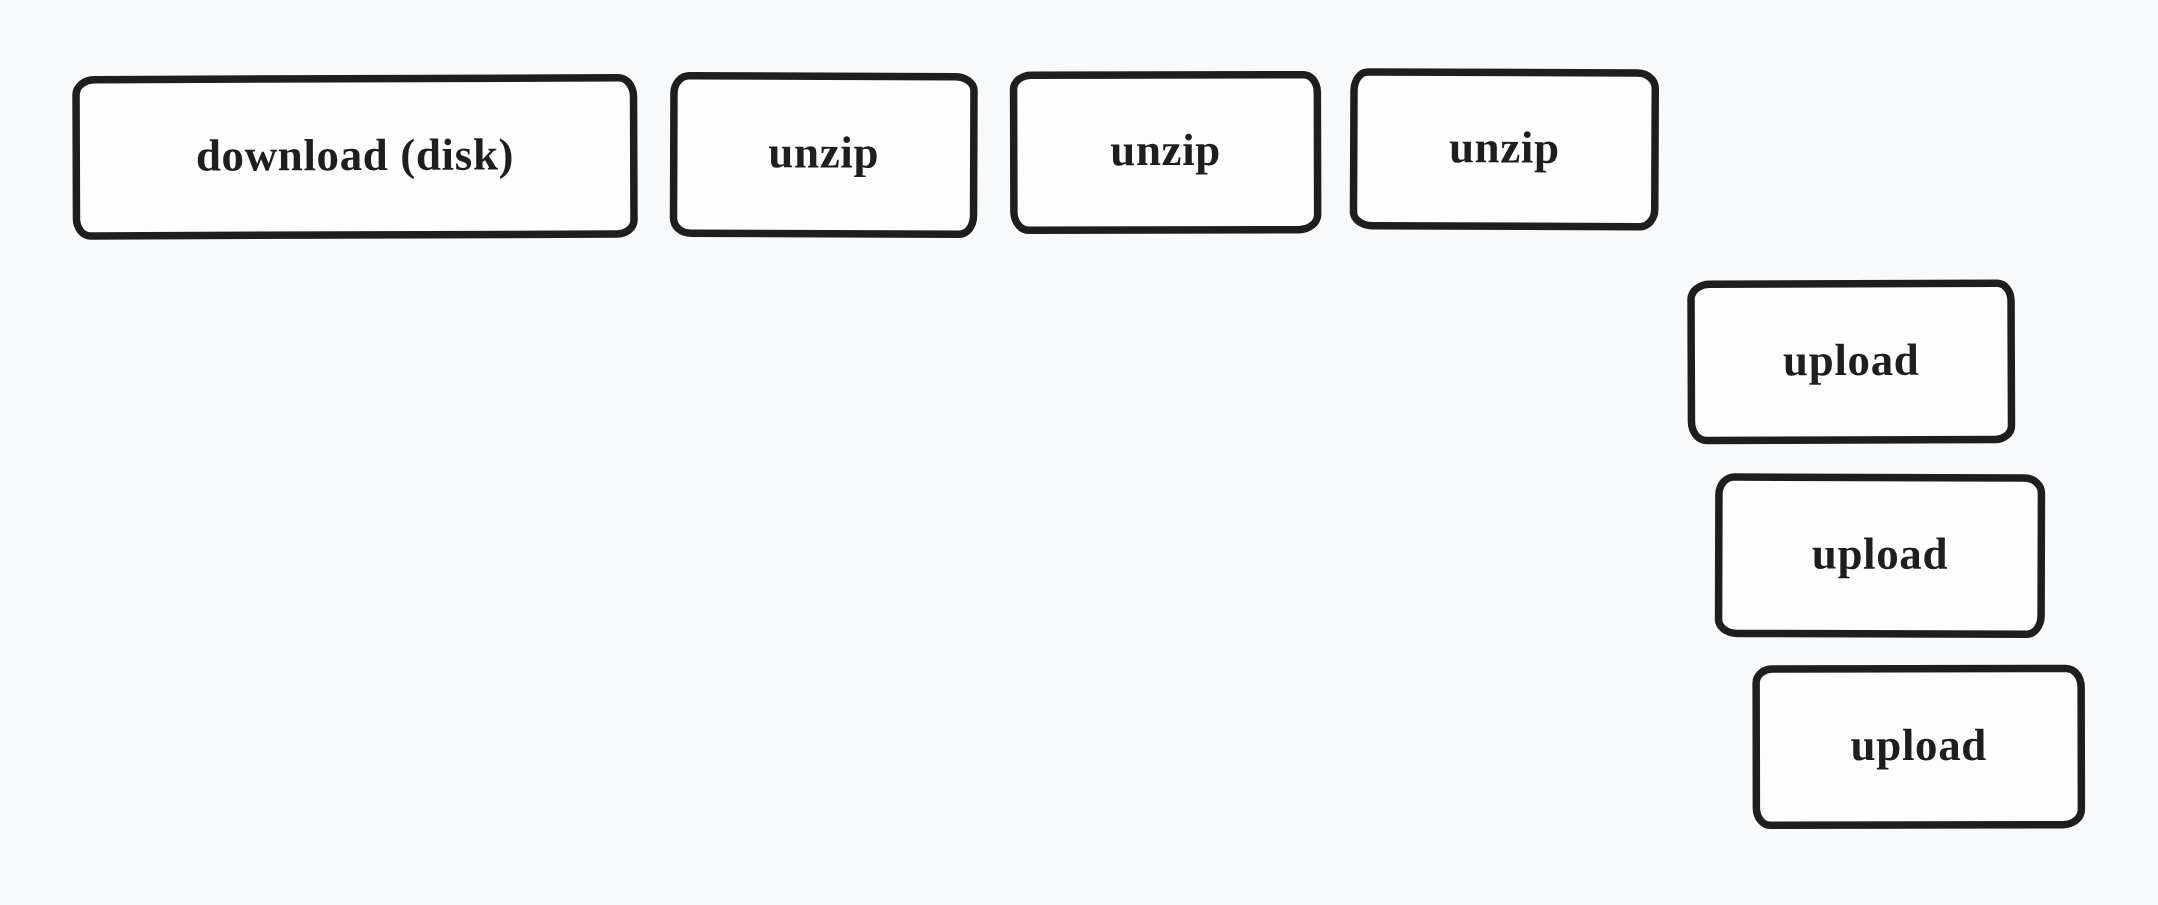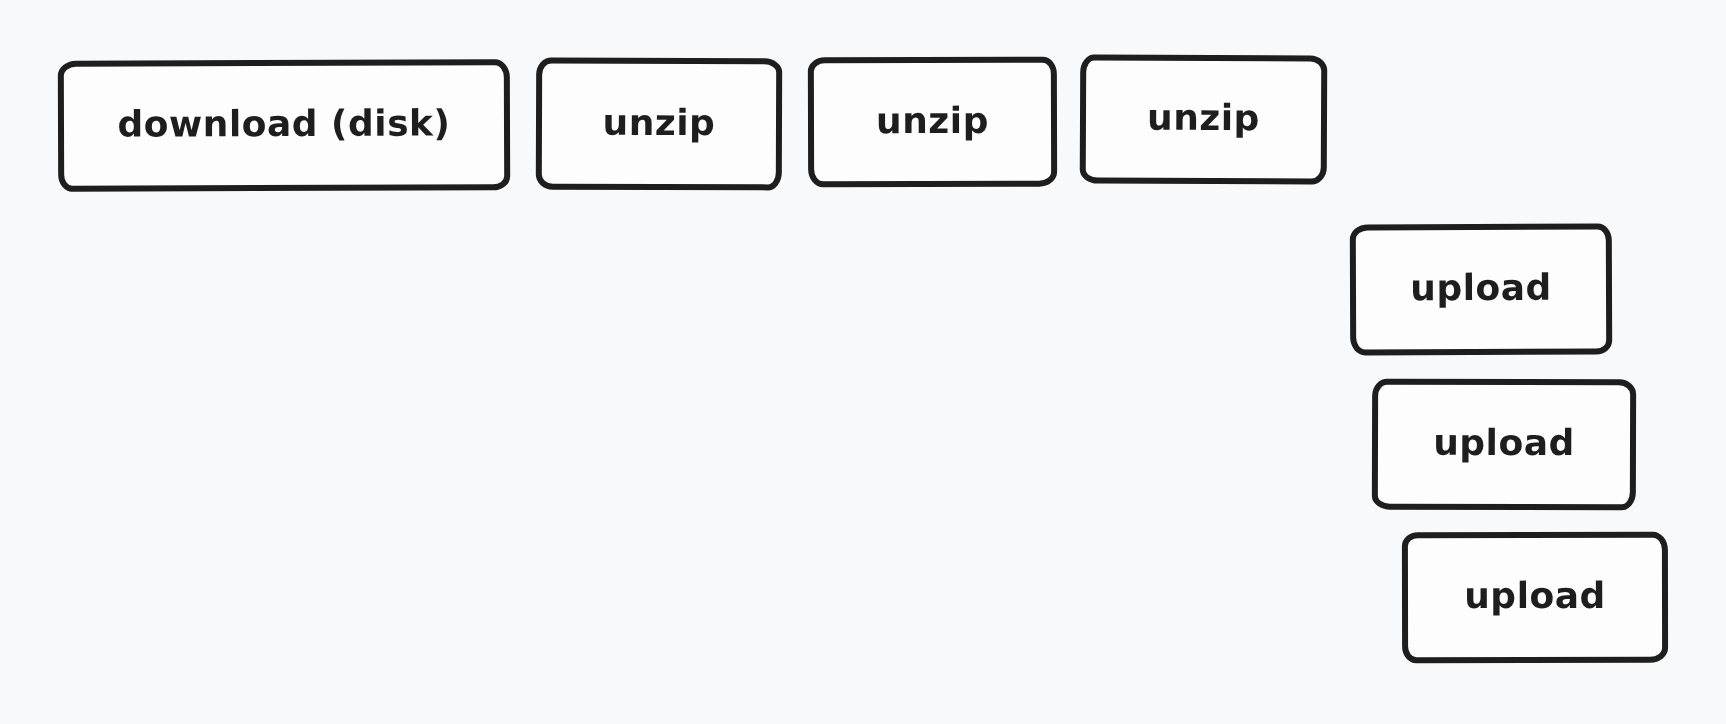--- a/index.html
+++ b/index.html
@@ -16,20 +16,21 @@
     width: 1726px;
     height: 724px;
     background: var(--bg);
     font-family: "DejaVu Sans", sans-serif;
     overflow: hidden;
   }
   .canvas {
     position: relative;
     width: 1726px;
     height: 724px;
+    font-family: Liberation Serif, serif;
   }
   .node {
     position: absolute;
     background: var(--fill);
     border: 6px solid var(--stroke);
     display: flex;
     align-items: center;
     justify-content: center;
     color: var(--stroke);
     font-weight: 700;

